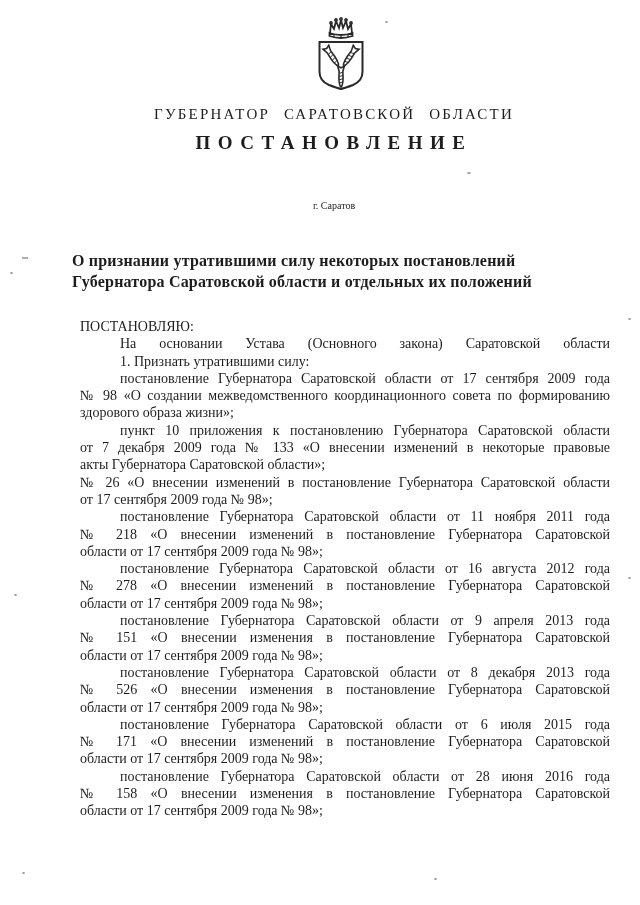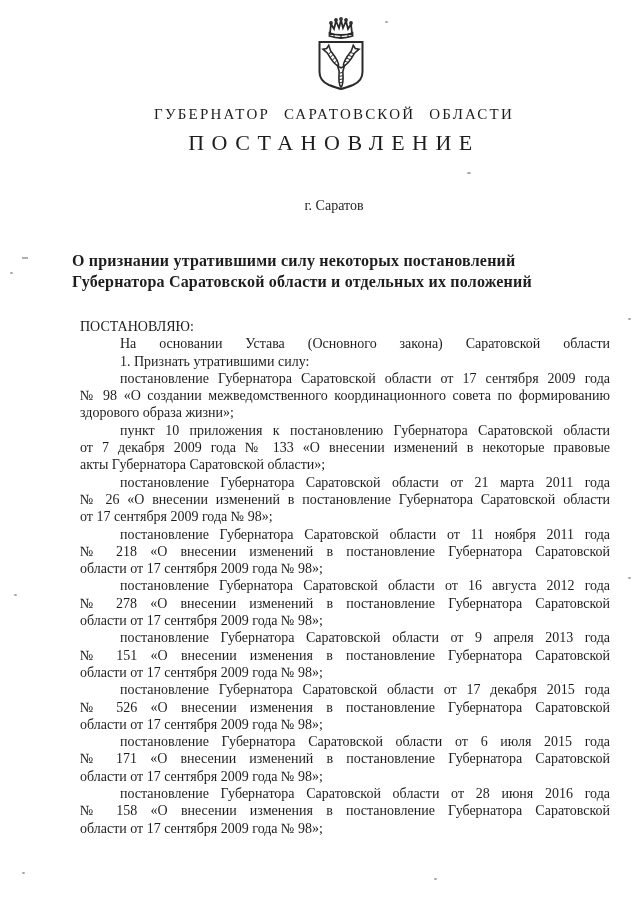--- a/index.html
+++ b/index.html
@@ -27,35 +27,35 @@
   }
   .authority{
     position:absolute;top:105px;left:0;
     font-size:15px;
     letter-spacing:2.2px;
     word-spacing:8px;
     line-height:18px;
   }
   .doctype{
     position:absolute;top:132px;left:0;
-    font-size:22px;
-    font-weight:normal;
+    font-size:19px;
+    font-weight:bold;
     letter-spacing:7.5px;
     line-height:21px;
     text-align:center;
   }
   .dateline{
     position:absolute;top:166px;left:0;
     font-size:16px;
     letter-spacing:0.4px;
     line-height:20px;
   }
   .city{
     position:absolute;top:199px;left:0;
-    font-size:14px;
+    font-size:10px;
     line-height:14px;
   }
   .title{
     position:absolute;top:250px;left:72px;
     width:540px;
     margin:0;
     font-size:16px;
     font-weight:bold;
     line-height:21px;
     letter-spacing:0.2px;
@@ -145,33 +145,32 @@
   <div class="doc-body">
       <div class="line">ПОСТАНОВЛЯЮ:</div>
       <div class="line ind just">На основании Устава (Основного закона) Саратовской области</div>
       <div class="line ind">1. Признать утратившими силу:</div>
       <div class="line ind just">постановление Губернатора Саратовской области от 17 сентября 2009 года</div>
       <div class="line just">№ 98 «О создании межведомственного координационного совета по формированию</div>
       <div class="line">здорового образа жизни»;</div>
       <div class="line ind just">пункт 10 приложения к постановлению Губернатора Саратовской области</div>
       <div class="line just">от 7 декабря 2009 года № 133 «О внесении изменений в некоторые правовые</div>
       <div class="line">акты Губернатора Саратовской области»;</div>
-      <div class="line ind just">постановление Губернатора Саратовской области от 21 марта 2011 года</div>
       <div class="line just">№ 26 «О внесении изменений в постановление Губернатора Саратовской области</div>
       <div class="line">от 17 сентября 2009 года № 98»;</div>
       <div class="line ind just">постановление Губернатора Саратовской области от 11 ноября 2011 года</div>
       <div class="line just">№ 218 «О внесении изменений в постановление Губернатора Саратовской</div>
       <div class="line">области от 17 сентября 2009 года № 98»;</div>
       <div class="line ind just">постановление Губернатора Саратовской области от 16 августа 2012 года</div>
       <div class="line just">№ 278 «О внесении изменений в постановление Губернатора Саратовской</div>
       <div class="line">области от 17 сентября 2009 года № 98»;</div>
       <div class="line ind just">постановление Губернатора Саратовской области от 9 апреля 2013 года</div>
       <div class="line just">№ 151 «О внесении изменения в постановление Губернатора Саратовской</div>
       <div class="line">области от 17 сентября 2009 года № 98»;</div>
-      <div class="line ind just">постановление Губернатора Саратовской области от 17 декабря 2015 года</div>
+      <div class="line ind just">постановление Губернатора Саратовской области от 8 декабря 2013 года</div>
       <div class="line just">№ 526 «О внесении изменения в постановление Губернатора Саратовской</div>
       <div class="line">области от 17 сентября 2009 года № 98»;</div>
       <div class="line ind just">постановление Губернатора Саратовской области от 6 июля 2015 года</div>
       <div class="line just">№ 171 «О внесении изменений в постановление Губернатора Саратовской</div>
       <div class="line">области от 17 сентября 2009 года № 98»;</div>
       <div class="line ind just">постановление Губернатора Саратовской области от 28 июня 2016 года</div>
       <div class="line just">№ 158 «О внесении изменения в постановление Губернатора Саратовской</div>
       <div class="line">области от 17 сентября 2009 года № 98»;</div>
     </div>
 

